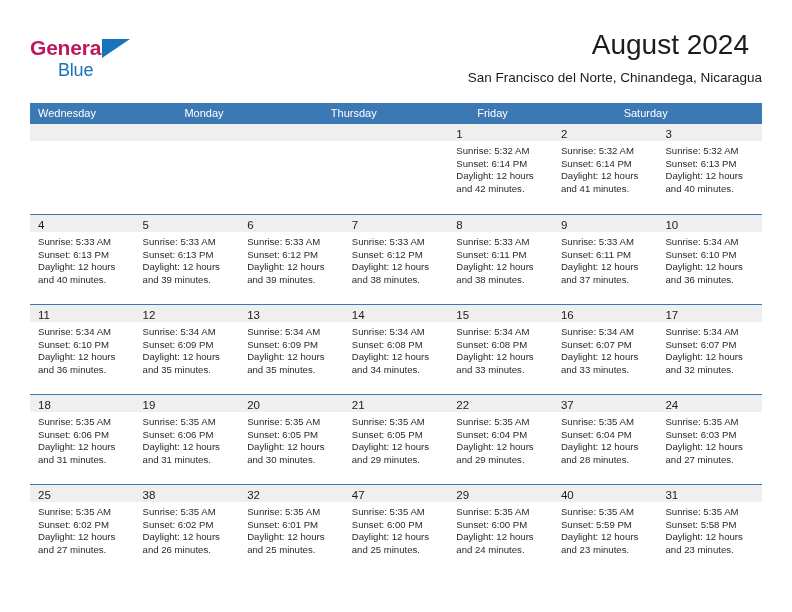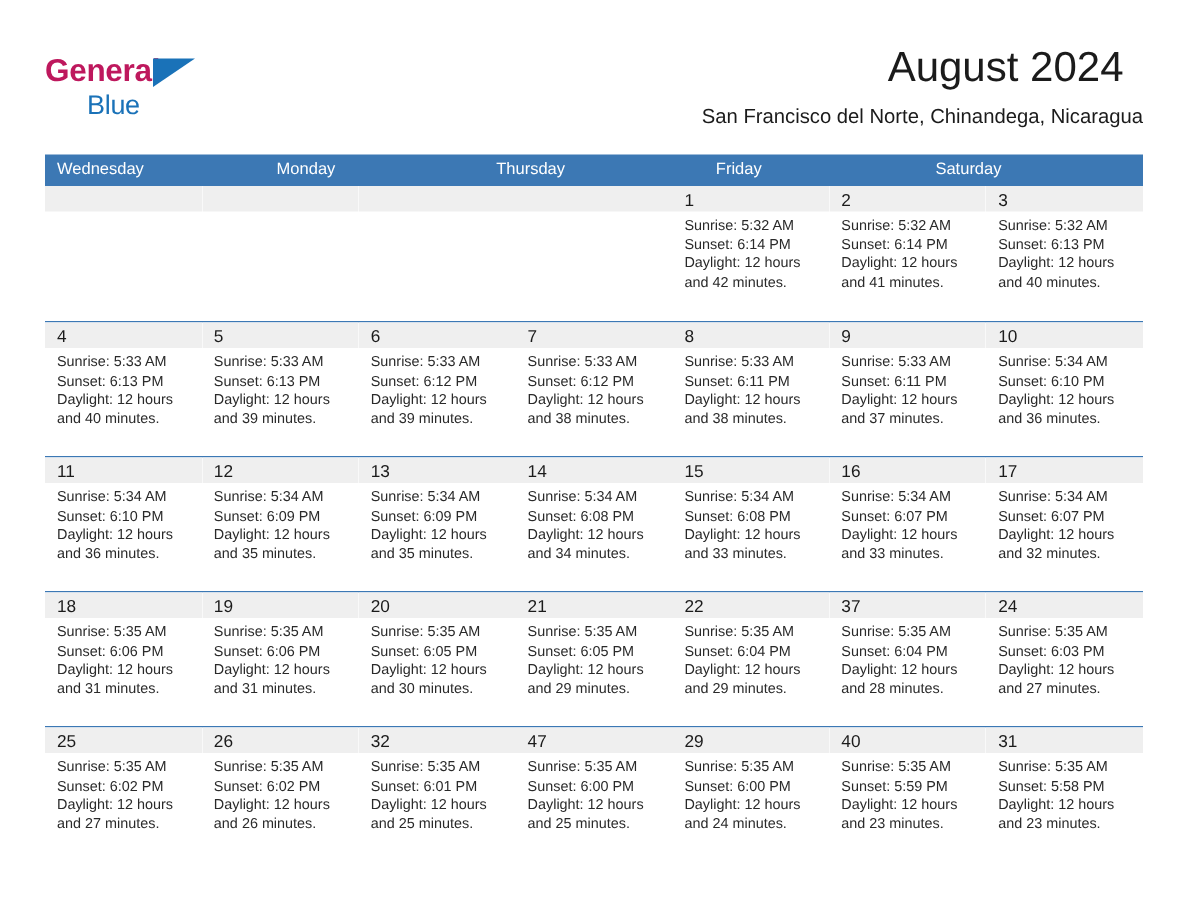--- a/index.html
+++ b/index.html
@@ -404,21 +404,21 @@
           <div class="cell">
             <div class="daynum-band"><span class="daynum">25</span></div>
             <div class="cell-body">
               <div class="cell-line">Sunrise: 5:35 AM</div>
               <div class="cell-line">Sunset: 6:02 PM</div>
               <div class="cell-line">Daylight: 12 hours</div>
               <div class="cell-line">and 27 minutes.</div>
             </div>
           </div>
           <div class="cell">
-            <div class="daynum-band"><span class="daynum">26</span></div>
+            <div class="daynum-band"><span class="daynum">38</span></div>
             <div class="cell-body">
               <div class="cell-line">Sunrise: 5:35 AM</div>
               <div class="cell-line">Sunset: 6:02 PM</div>
               <div class="cell-line">Daylight: 12 hours</div>
               <div class="cell-line">and 26 minutes.</div>
             </div>
           </div>
           <div class="cell">
             <div class="daynum-band"><span class="daynum">32</span></div>
             <div class="cell-body">

